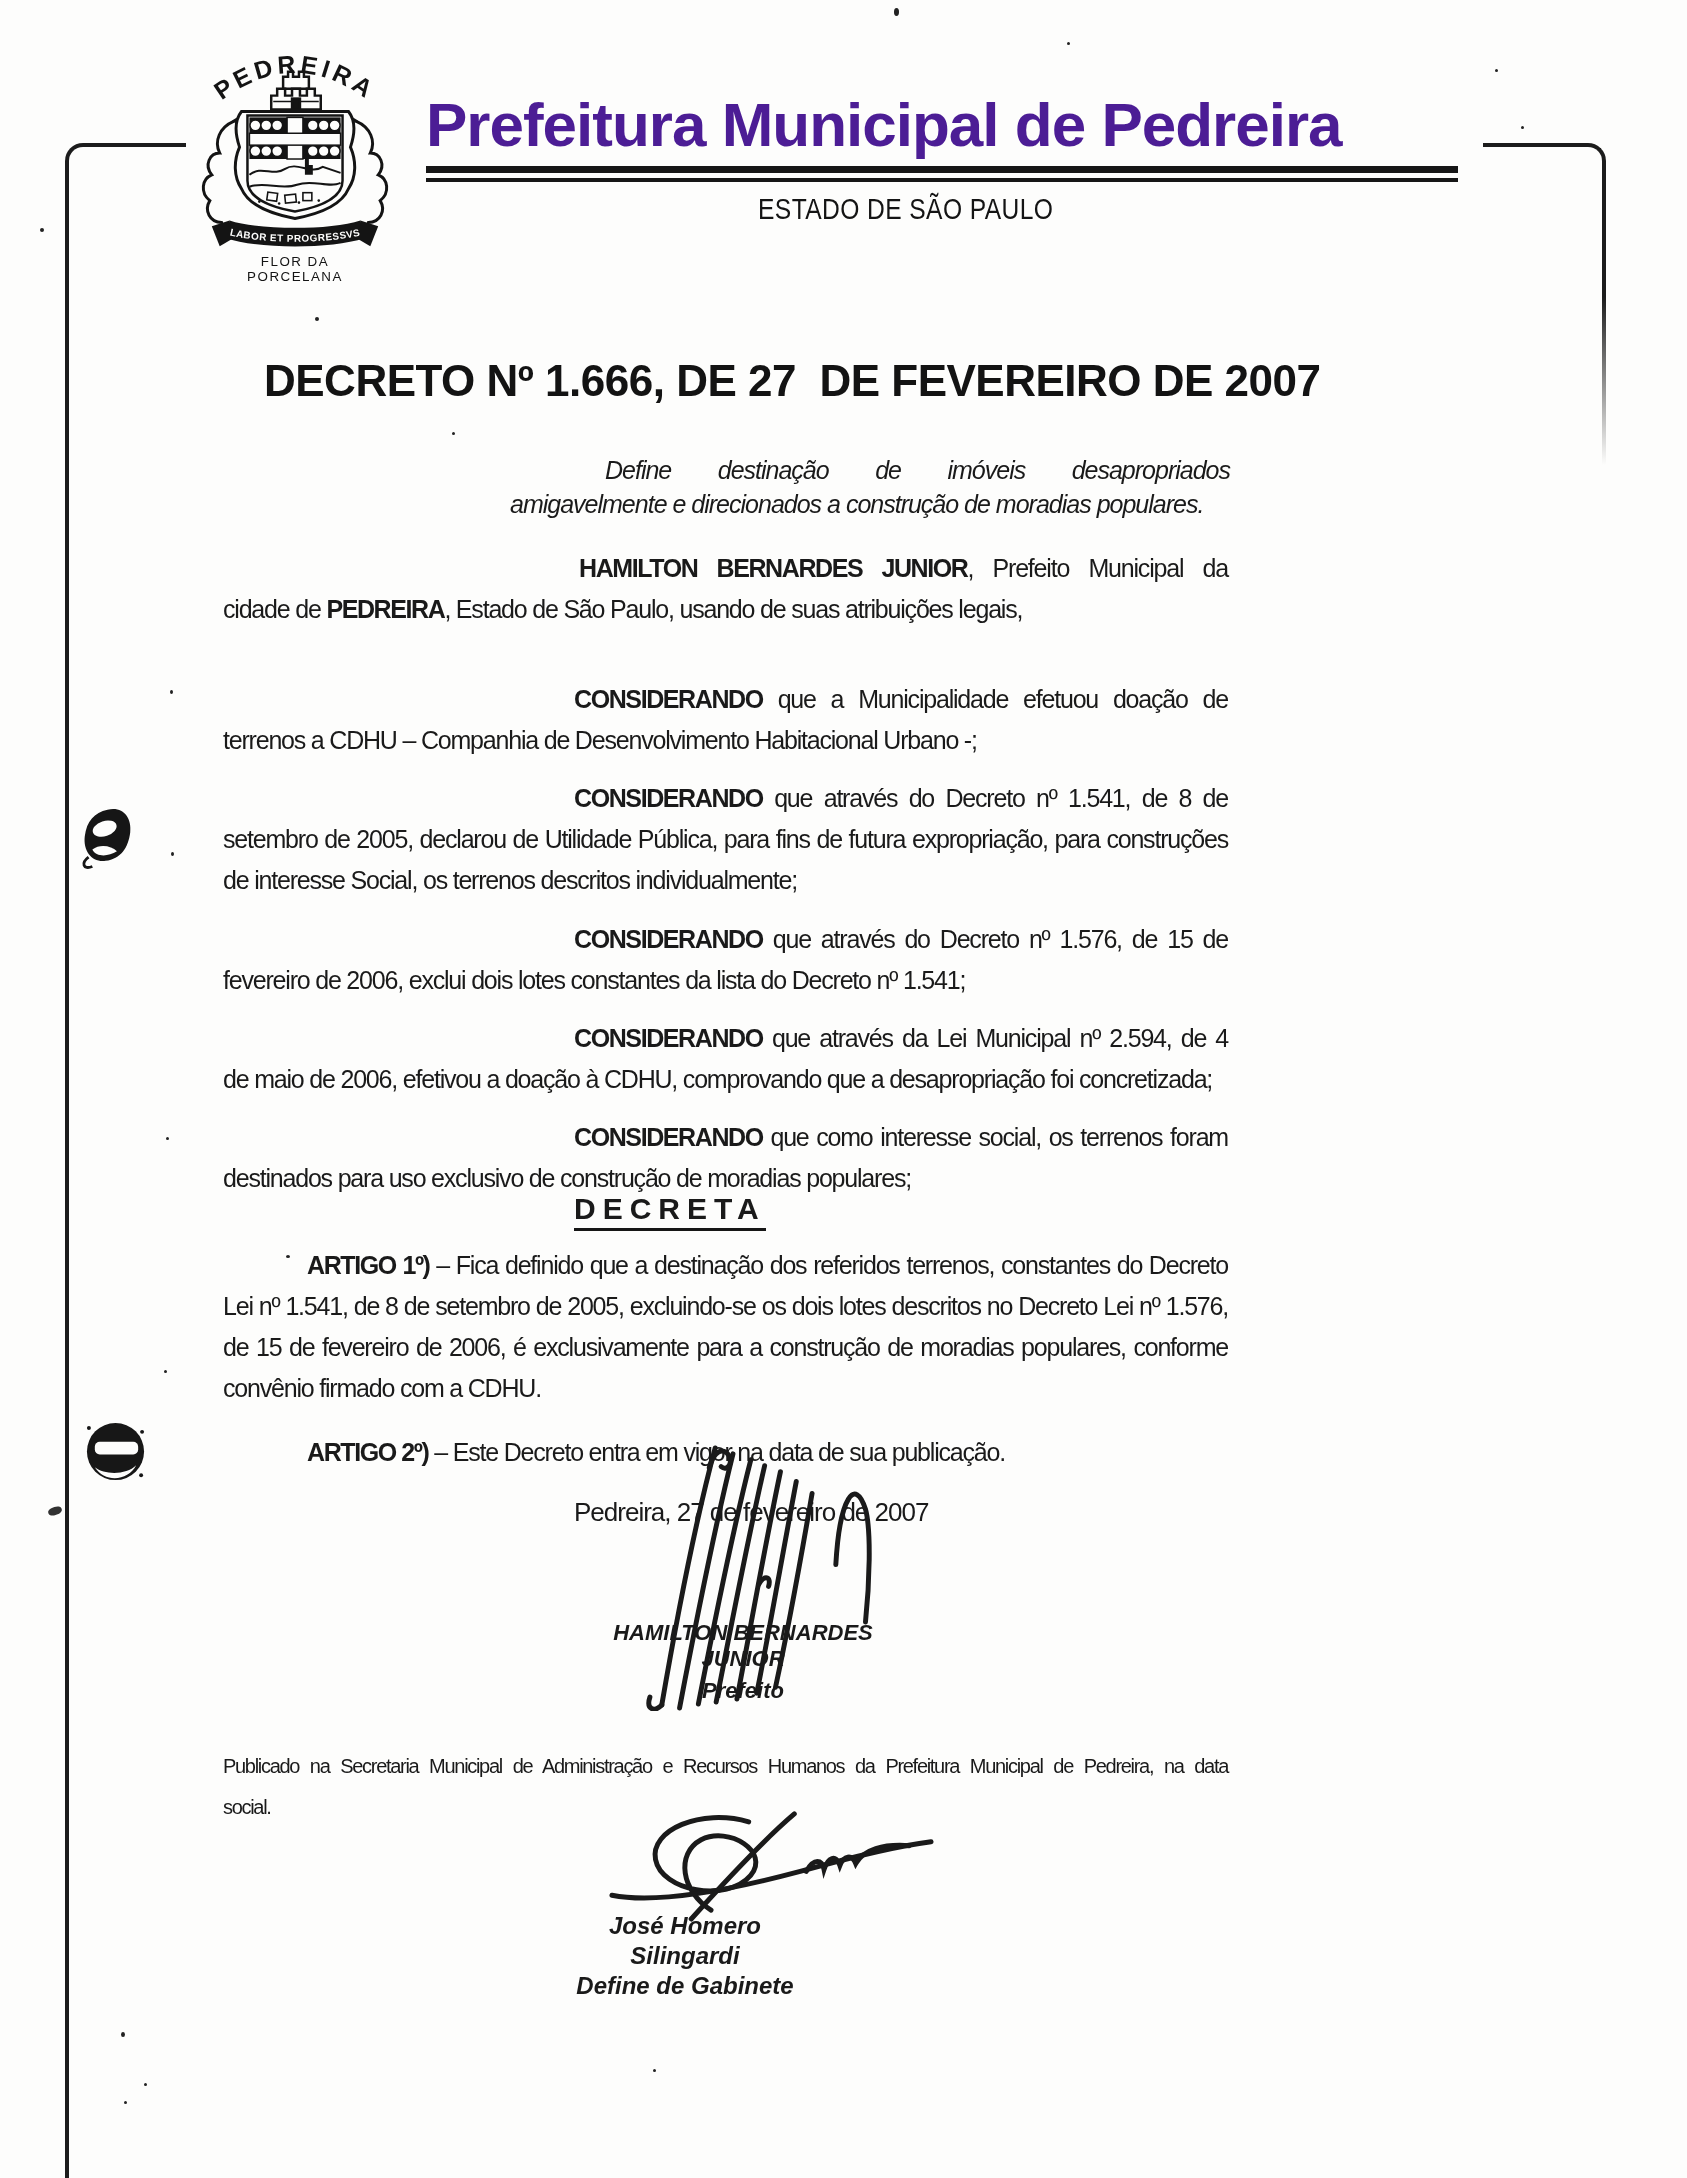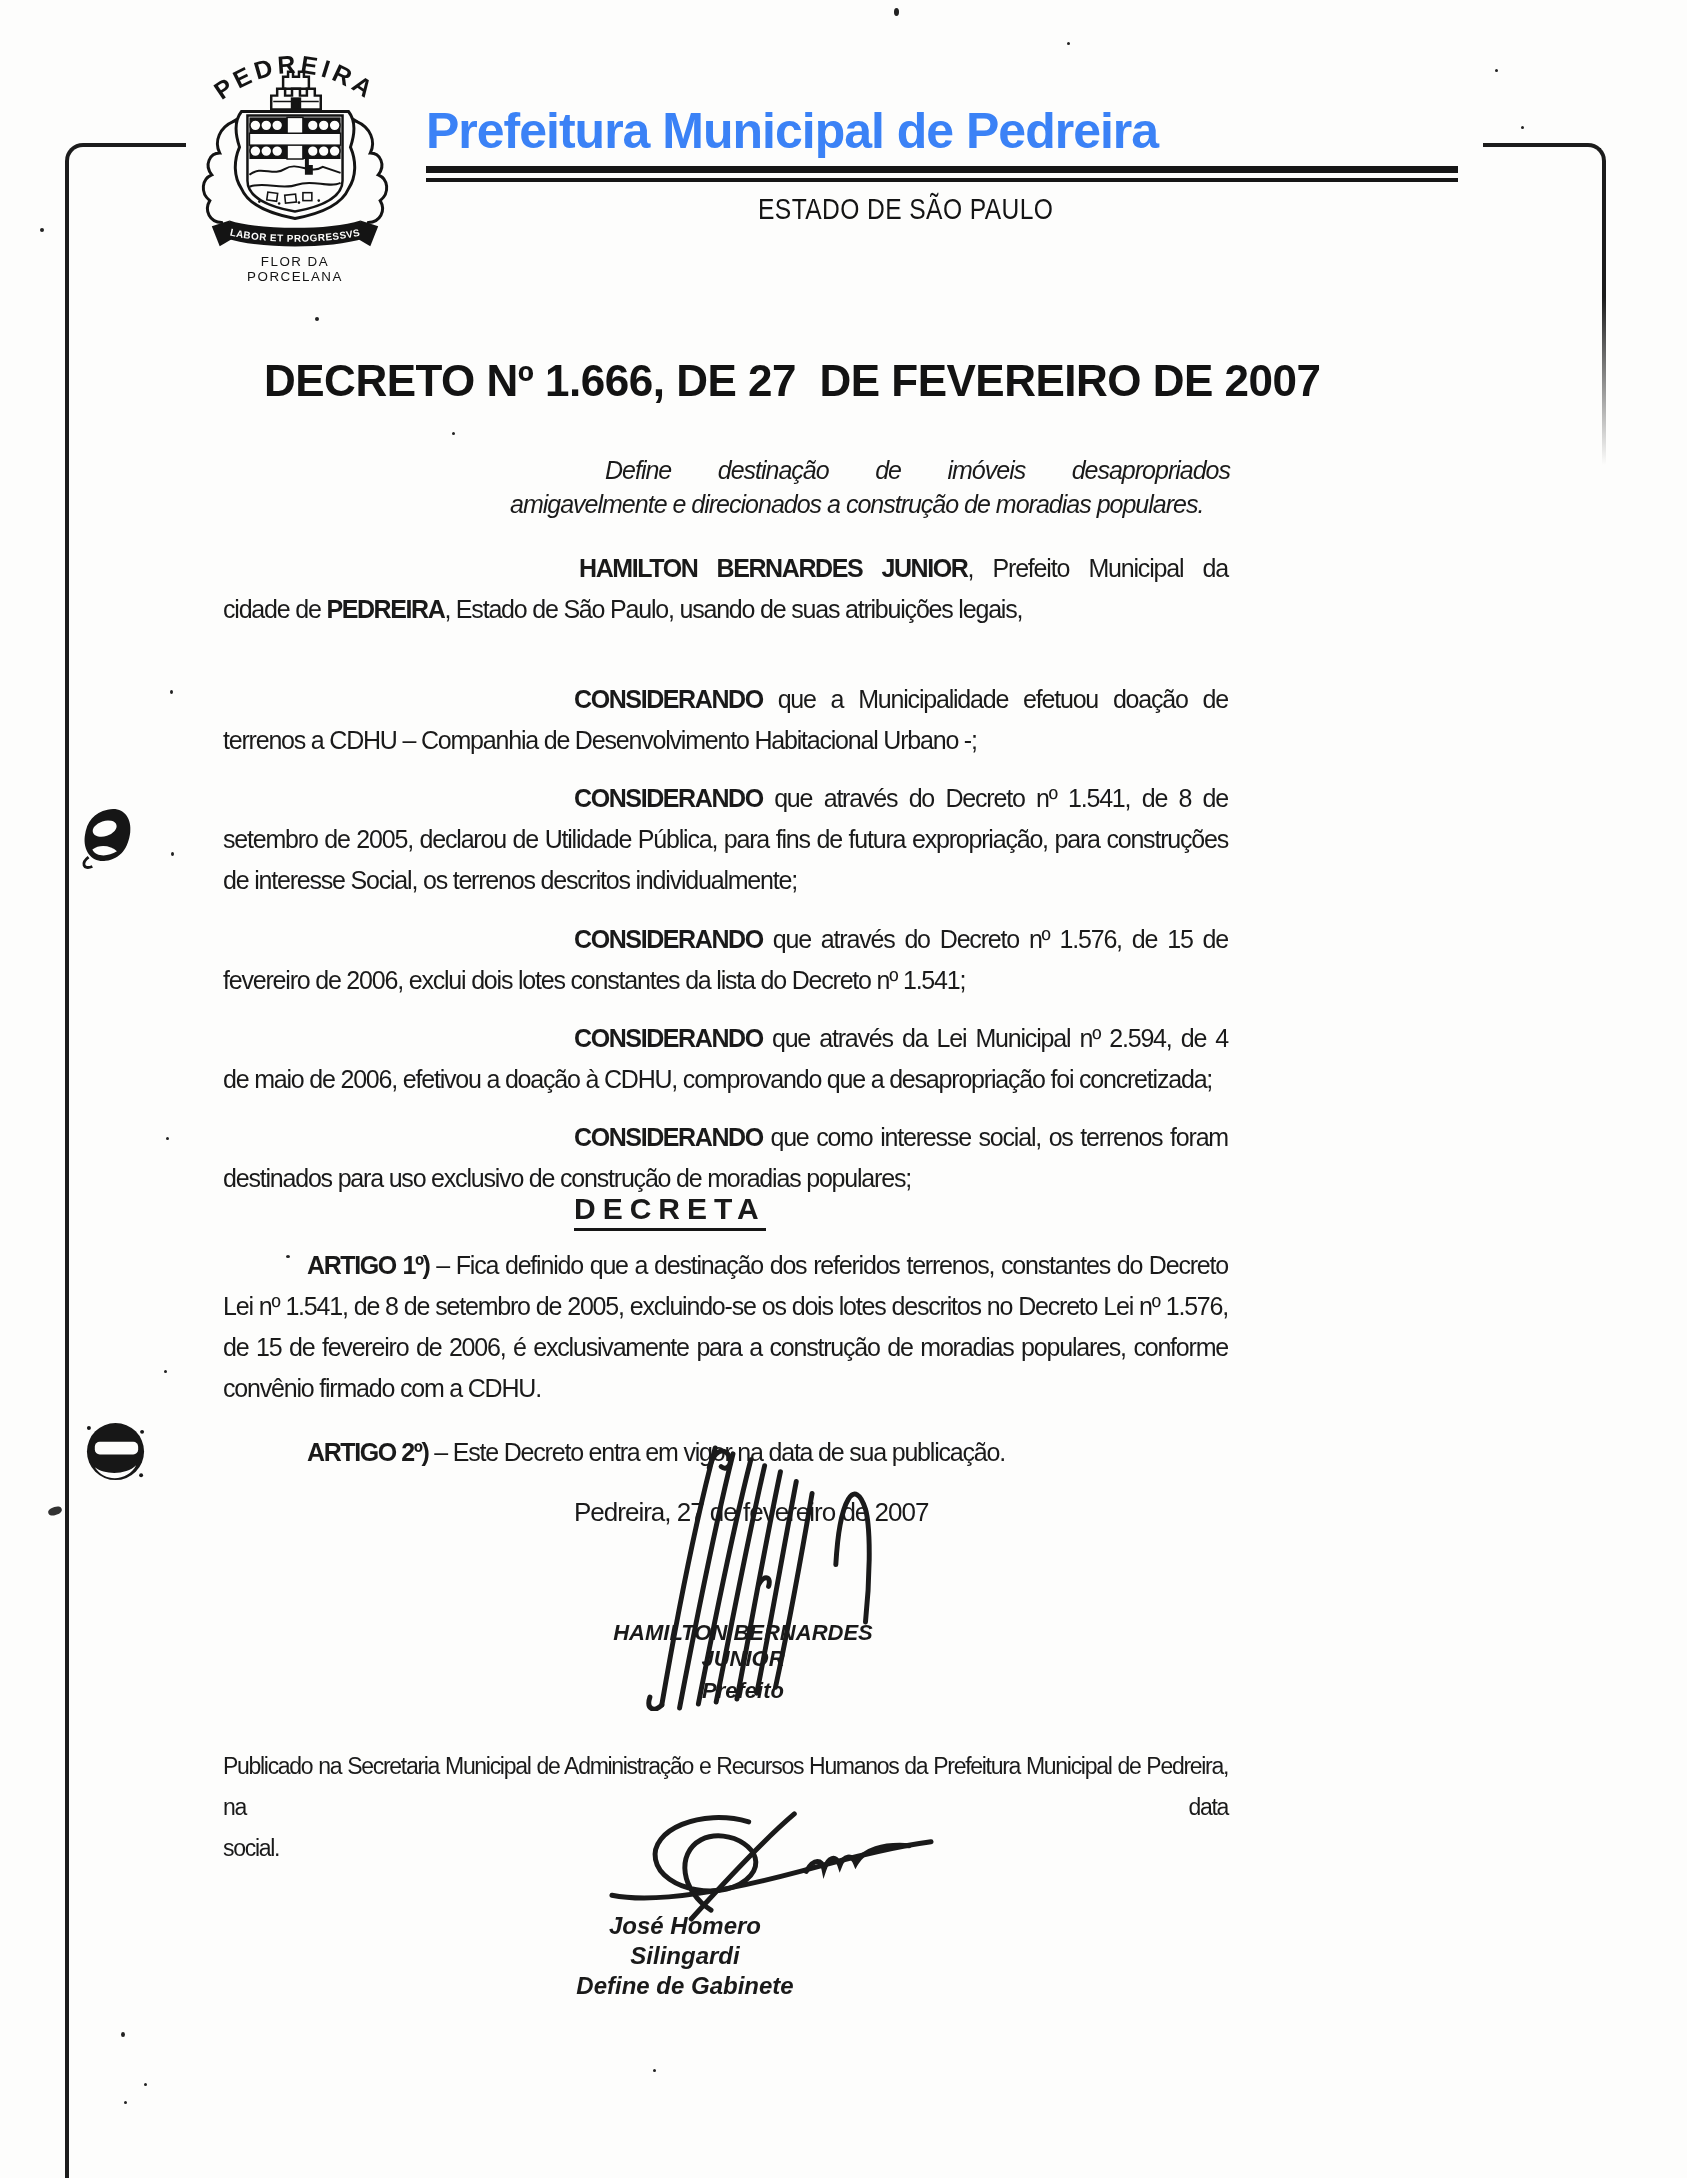--- a/index.html
+++ b/index.html
@@ -12,22 +12,22 @@
   .frame {
     position:absolute; left:65px; top:143px; width:1533px; height:2035px;
     border:4px solid #1c1c1c; border-bottom:none; border-radius:18px 18px 0 0;
   }
   .frame-mask-top { position:absolute; left:186px; top:137px; width:1297px; height:16px; background:#fdfdfc; }
   .frame-mask-right { position:absolute; left:1590px; top:297px; width:20px; height:1881px;
     background:linear-gradient(180deg, rgba(253,253,252,0) 0px, #fdfdfc 168px); }
   
   .logo { position:absolute; left:190px; top:36px; width:210px; height:248px; }
   .org-title {
-    position:absolute; left:426px; top:102px;
-    font-size:50px; font-weight:bold; letter-spacing:-1px; white-space:nowrap; color:#3b82f6;
+    position:absolute; left:426px; top:89px;
+    font-size:62px; font-weight:bold; letter-spacing:-1px; white-space:nowrap; color:#4c1d95;
   }
   .org-rule {
     position:absolute; left:426px; top:166px; width:1032px; height:5px;
     border-top:7px solid #161616; border-bottom:4px solid #161616;
   }
   .org-state {
     position:absolute; left:758px; top:192px; font-size:30px; letter-spacing:0.5px;
     transform:scaleX(.82); transform-origin:left top; white-space:nowrap; color:#141414;
   }
   
@@ -51,21 +51,21 @@
   .decreta-wrap { position:absolute; left:574px; top:1192px; }
   .decreta {
     font-size:30px; font-weight:bold; letter-spacing:7px;
     border-bottom:3px solid #161616; padding-bottom:3px; white-space:nowrap;
   }
   .dateline { position:absolute; left:574px; top:1497px; margin:0; font-size:26px; letter-spacing:-1px; }
   .signer { position:absolute; text-align:center; font-style:italic; font-weight:bold; }
   .signer-mayor { left:569px; top:1620px; width:348px; font-size:22px; }
   .signer-mayor .sig-role { margin-top:6px; }
   .signer-chief { left:559px; top:1911px; width:252px; font-size:24px; line-height:30px; }
-  .pub { font-size:23px; letter-spacing:-1.3px; line-height:41px; }
+  .pub { font-size:20px; letter-spacing:-1.3px; line-height:41px; }
   .pub-l1 { display:block; text-align:justify; text-align-last:justify; }
   .pub-l2 { display:block; }
   
   .sig1 { position:absolute; left:642px; top:1434px; width:267px; height:277px; }
   .sig2 { position:absolute; left:602px; top:1808px; width:337px; height:114px; }
   .smudge-a { position:absolute; left:79px; top:804px; width:57px; height:71px; }
   .smudge-b { position:absolute; left:83px; top:1416px; width:65px; height:79px; }
   .smudge-c { position:absolute; left:48px; top:1507px; width:14px; height:8px;
     background:#1c1c1c; border-radius:45%; transform:rotate(-18deg); opacity:.9; }
   .speck { position:absolute; background:#222; border-radius:50%; }

